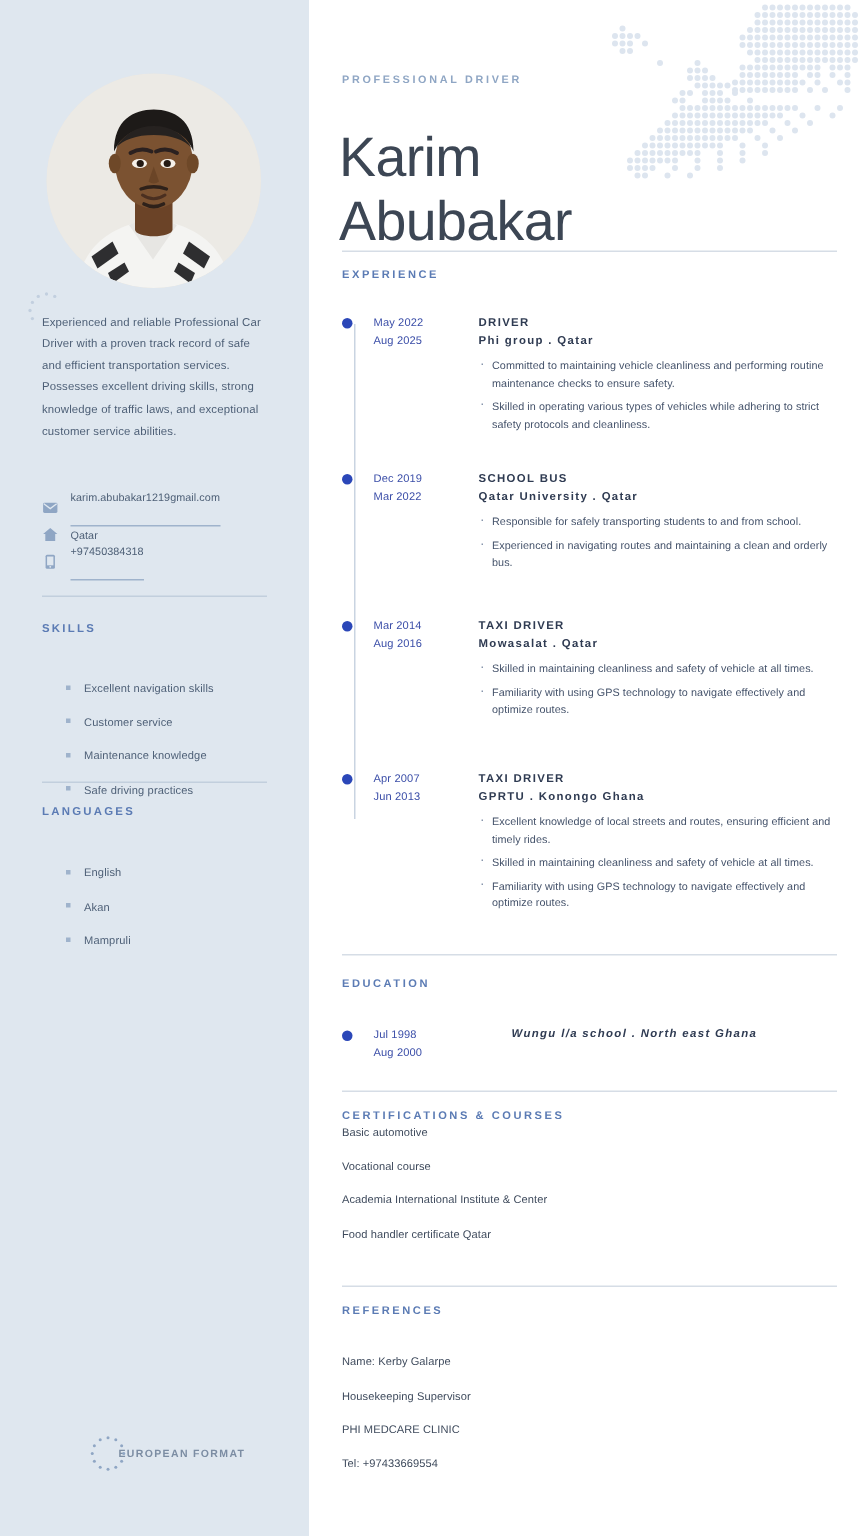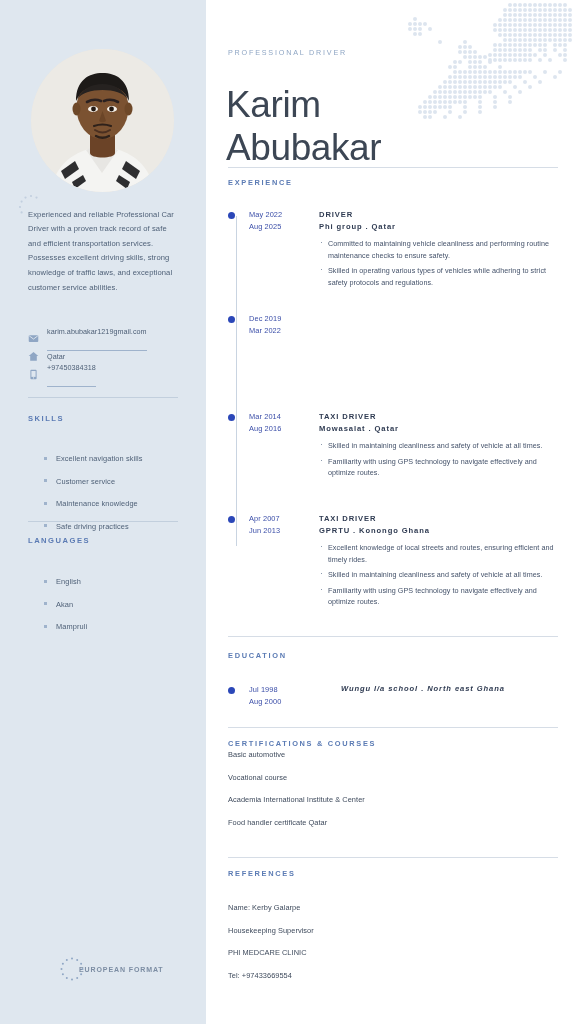--- a/index.html
+++ b/index.html
@@ -154,21 +154,21 @@
     position: absolute;
     right: 0; top: 0;
     width: 190px; height: 150px;
     opacity: 1;
     pointer-events: none;
   }
   .role-kicker {
     position: absolute;
     left: 22px; top: 48px;
     font-size: 7.2px;
-    font-weight: normal;
+    font-weight: bold;
     letter-spacing: 1.8px;
     color: #8fa6c4;
   }
   .name {
     position: absolute;
     left: 20px; top: 58px;
     font-size: 37px;
     line-height: 43px;
     font-weight: normal;
     color: #3c4654;
@@ -770,30 +770,38 @@
       <span class="dot"></span>
       <div class="dates">
         <div>May 2022</div>
         <div>Aug 2025</div>
       </div>
       <div class="entry-body">
         <div class="job-title">DRIVER</div>
         <div class="job-org">Phi group . Qatar</div>
         <ul class="bullets">
           <li>Committed to maintaining vehicle cleanliness and performing routine maintenance checks to ensure safety.</li>
-          <li>Skilled in operating various types of vehicles while adhering to strict safety protocols and regulations.</li>
+          <li>Skilled in operating various types of vehicles while adhering to strict safety protocols and cleanliness.</li>
         </ul>
       </div>
     </div>
 
     <div class="entry" style="top:313px">
       <span class="dot"></span>
       <div class="dates">
         <div>Dec 2019</div>
         <div>Mar 2022</div>
+      </div>
+      <div class="entry-body">
+        <div class="job-title">SCHOOL BUS</div>
+        <div class="job-org">Qatar University . Qatar</div>
+        <ul class="bullets">
+          <li>Responsible for safely transporting students to and from school.</li>
+          <li>Experienced in navigating routes and maintaining a clean and orderly bus.</li>
+        </ul>
       </div>
     </div>
 
     <div class="entry" style="top:411px">
       <span class="dot"></span>
       <div class="dates">
         <div>Mar 2014</div>
         <div>Aug 2016</div>
       </div>
       <div class="entry-body">

